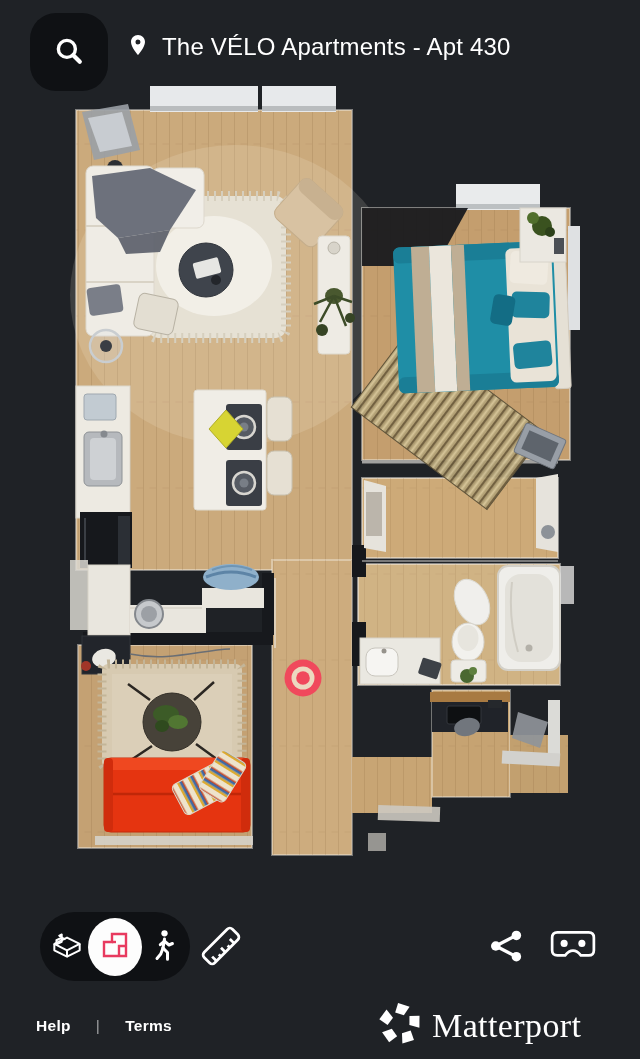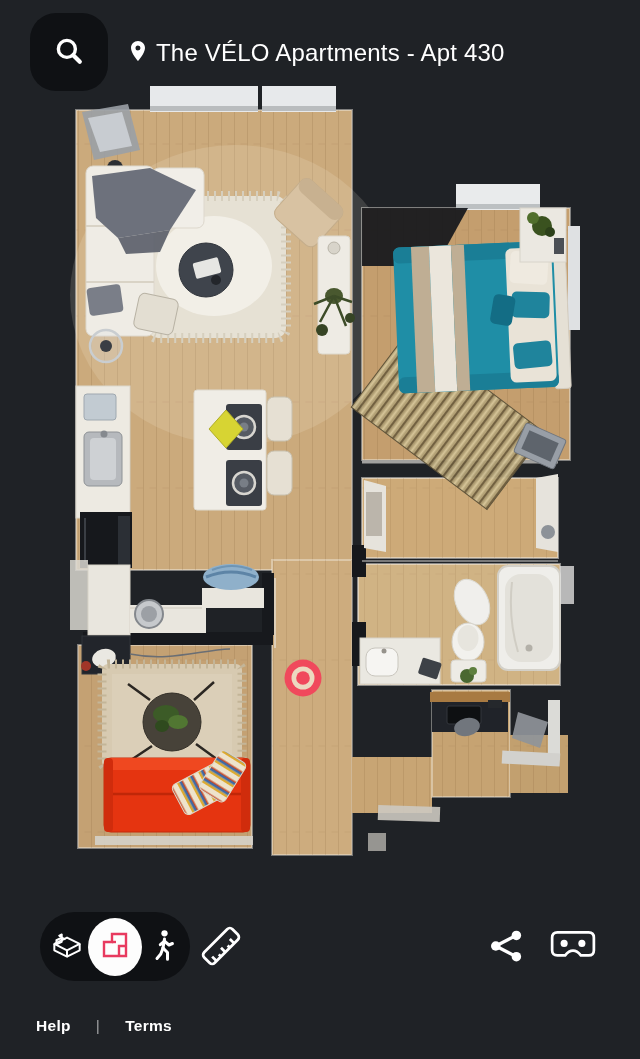--- a/index.html
+++ b/index.html
@@ -10,22 +10,22 @@
     -webkit-font-smoothing:antialiased;
   }
   .fp{position:absolute;left:0;top:0;}
   
   .search-btn{
     position:absolute;left:30px;top:13px;width:78px;height:78px;
     background:var(--surface,#0f1114);border:none;border-radius:26px;
     display:flex;align-items:center;justify-content:center;cursor:pointer;padding:0;
   }
   .title-row{
-    position:absolute;left:126px;top:36px;height:34px;
-    display:flex;align-items:center;gap:6px;color:#fff;
+    position:absolute;left:126px;top:30px;height:34px;
+    display:flex;align-items:center;gap:12px;color:#fff;
   }
   .title-row .t{font-size:24px;font-weight:400;letter-spacing:.2px;white-space:nowrap;}
   
   .mode-pill{
     position:absolute;left:40px;top:912px;width:150px;height:69px;
     background:var(--surface,#0f1114);border-radius:35px;
     display:flex;align-items:center;justify-content:space-between;padding:0 7px;box-sizing:border-box;
   }
   .mode-btn{background:transparent;border:none;padding:0;width:44px;height:58px;
     display:flex;align-items:center;justify-content:center;cursor:pointer;}
@@ -374,14 +374,28 @@
       </svg>
     </span>
   </button>
 
   <div class="footer-links">
     <a>Help</a>
     <span class="div">|</span>
     <a>Terms</a>
   </div>
 
+  <div class="brand">
+    <span>
+      <svg width="48" height="48" viewBox="0 0 50 50" fill="#fff">
+        <g>
+          <polygon points="23,3 35,7 29,16 20,13"></polygon>
+          <polygon points="23,3 35,7 29,16 20,13" transform="rotate(72 25 25)"></polygon>
+          <polygon points="23,3 35,7 29,16 20,13" transform="rotate(144 25 25)"></polygon>
+          <polygon points="23,3 35,7 29,16 20,13" transform="rotate(216 25 25)"></polygon>
+          <polygon points="23,3 35,7 29,16 20,13" transform="rotate(288 25 25)"></polygon>
+        </g>
+      </svg>
+    </span>
+    <span class="word">Matterport</span>
+  </div>
 
 </div>
 
 </body></html>

